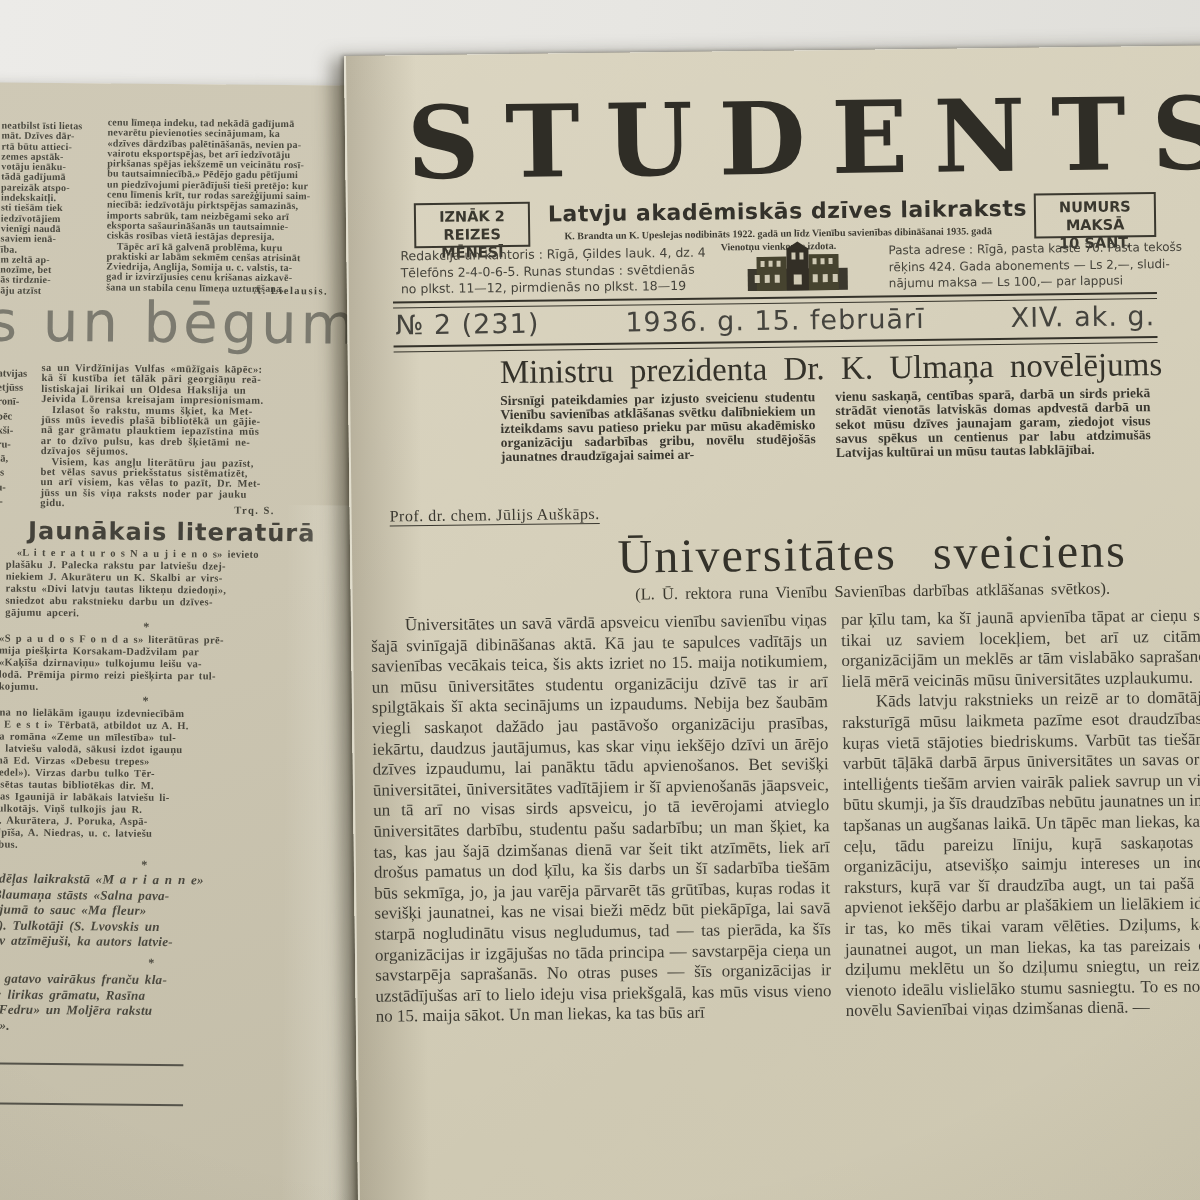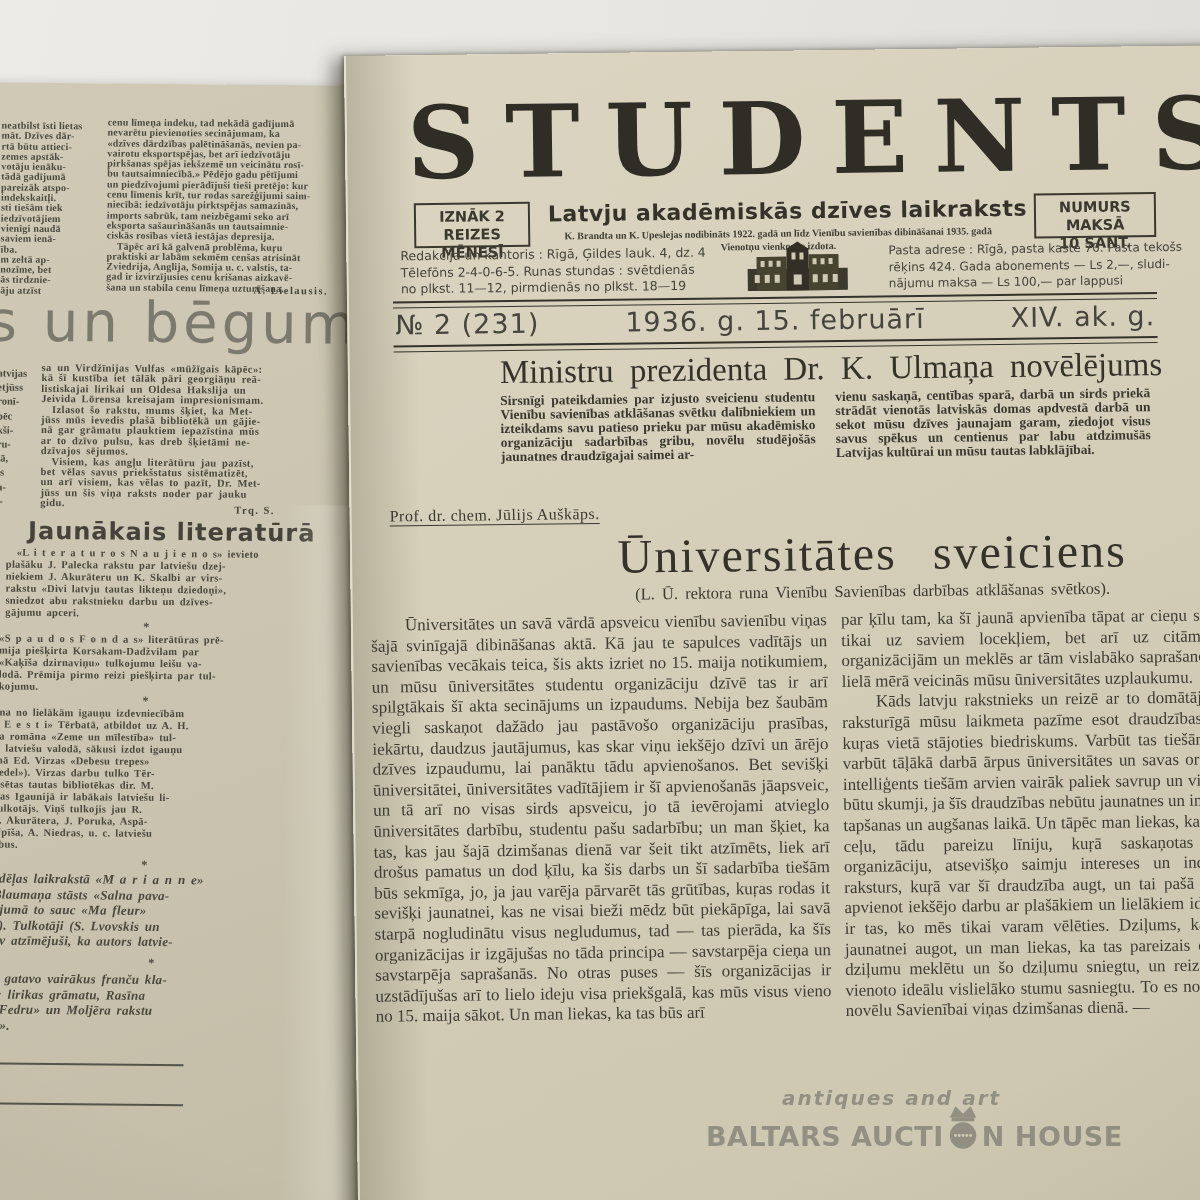--- a/index.html
+++ b/index.html
@@ -264,32 +264,15 @@
       <div class="body-col" style="width:456px;">
         <p class="indent">Ūniversitātes un savā vārdā apsveicu vienību savienību viņas šajā svinīgajā dibināšanas aktā. Kā jau te sapulces vadītājs un savienības vecākais teica, šis akts izriet no 15. maija notikumiem, un mūsu ūniversitātes studentu organizāciju dzīvē tas ir arī spilgtākais šī akta secinājums un izpaudums. Nebija bez šaubām viegli saskaņot dažādo jau pastāvošo organizāciju prasības, iekārtu, daudzus jautājumus, kas skar viņu iekšējo dzīvi un ārējo dzīves izpaudumu, lai panāktu tādu apvienošanos. Bet sevišķi ūniversitātei, ūniversitātes vadītājiem ir šī apvienošanās jāapsveic, un tā arī no visas sirds apsveicu, jo tā ievērojami atvieglo ūniversitātes darbību, studentu pašu sadarbību; un man šķiet, ka tas, kas jau šajā dzimšanas dienā var šeit tikt atzīmēts, liek arī drošus pamatus un dod ķīlu, ka šis darbs un šī sadarbība tiešām būs sekmīga, jo, ja jau varēja pārvarēt tās grūtības, kuŗas rodas it sevišķi jaunatnei, kas ne visai bieži mēdz būt piekāpīga, lai savā starpā nogludinātu visus negludumus, tad — tas pierāda, ka šīs organizācijas ir izgājušas no tāda principa — savstarpēja cieņa un savstarpēja saprašanās. No otras puses — šīs organizācijas ir uzstādījušas arī to lielo ideju visa priekšgalā, kas mūs visus vieno no 15. maija sākot. Un man liekas, ka tas būs arī</p>
       </div>
       <div class="body-col" style="width:432px;">
         <p>par ķīlu tam, ka šī jaunā apvienība tāpat ar cieņu skatīsies ne tikai uz saviem locekļiem, bet arī uz citām studentu organizācijām un meklēs ar tām vislabāko saprašanos un ar to lielā mērā veicinās mūsu ūniversitātes uzplaukumu.</p>
         <p class="indent">Kāds latvju rakstnieks un reizē ar to domātājs saka, ka raksturīgā mūsu laikmeta pazīme esot draudzības izzušana, kuŗas vietā stājoties biedriskums. Varbūt tas tiešām tā ir, un varbūt tāļākā darbā ārpus ūniversitātes un savas organizācijas intelliģents tiešām arvien vairāk paliek savrup un vientuļš. Bet būtu skumji, ja šīs draudzības nebūtu jaunatnes un intelliģences tapšanas un augšanas laikā. Un tāpēc man liekas, ka atrast tādu ceļu, tādu pareizu līniju, kuŗā saskaņotas atsevišķo organizāciju, atsevišķo saimju intereses un individuellais raksturs, kuŗā var šī draudzība augt, un tai pašā reizē prast apvienot iekšējo darbu ar plašākiem un lielākiem ideāliem, tas ir tas, ko mēs tikai varam vēlēties. Dziļums, kas jāmeklē jaunatnei augot, un man liekas, ka tas pareizais ceļš, lai šo dziļumu meklētu un šo dziļumu sniegtu, un reizē ar to arī vienoto ideālu vislielāko stumu sasniegtu. To es no visas sirds novēlu Savienībai viņas dzimšanas dienā. —</p>
       </div>
     </div>
   </div>
 
-  <div class="abs watermark" style="left:690px;top:1078px;width:480px;height:120px;">
-    <div class="abs wm-tagline" style="left:92px;top:8px;">antiques and art</div>
-    <div class="abs wm-brand" style="left:16px;top:34px;">
-      <span>BALTARS AUCTI</span>
-      <svg class="wm-emblem" width="34" height="48" viewBox="0 0 36 50" aria-hidden="true">
-        <polygon points="4,15 10,3 18,11 26,3 32,15" fill="currentColor"></polygon>
-        <rect x="6" y="15" width="24" height="4" fill="currentColor"></rect>
-        <circle cx="18" cy="34" r="14" fill="currentColor"></circle>
-        <circle cx="10" cy="34" r="1.5" fill="#d2ccb7"></circle>
-          <circle cx="14" cy="34" r="1.5" fill="#d2ccb7"></circle>
-        <circle cx="18" cy="34" r="1.5" fill="#d2ccb7"></circle>
-          <circle cx="22" cy="34" r="1.5" fill="#d2ccb7"></circle>
-        <circle cx="26" cy="34" r="1.5" fill="#d2ccb7"></circle>
-      </svg>
-      <span>N HOUSE</span>
-    </div>
-  </div>
 
   <div class="vignette"></div>
 </div>
 
 </body></html>

